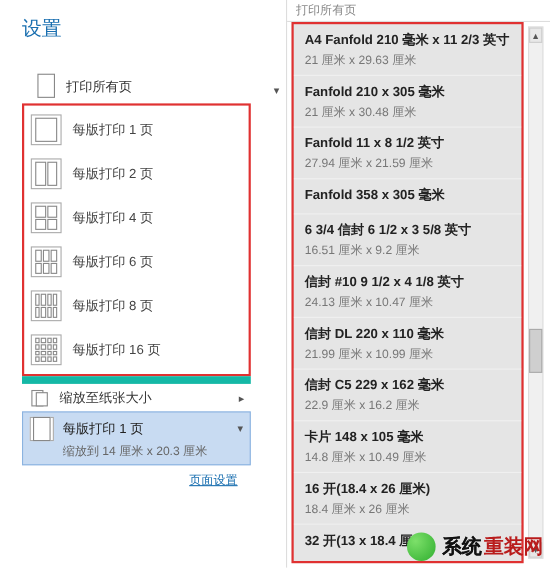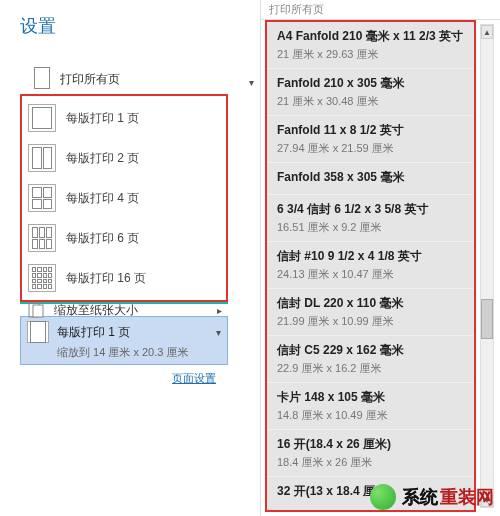--- a/index.html
+++ b/index.html
@@ -11,21 +11,21 @@
   .top-row .icon-box { width: 20px; height: 20px; margin-right: 8px; display: flex; align-items: center; justify-content: center; }
   .drop-indicator { font-size: 10px; color: #555; margin-left: auto; margin-right: 6px; }
   .red-frame { border: 2px solid #e03131; margin-left: 18px; width: 208px; padding: 2px 0; }
   .menu-item { display: flex; align-items: center; height: 40px; padding: 0 4px 0 6px; cursor: pointer; }
   .menu-item .icon-box { width: 28px; height: 28px; border: 1px solid #aaa; background: #fff; margin-right: 10px; display: flex; align-items: center; justify-content: center; }
   .menu-item .label { font-size: 12px; color: #444; }
   .icon-sheet { width: 16px; height: 22px; border: 1px solid #888; background: #fff; }
   .grid-icon { display: grid; gap: 1px; }
   .grid-icon .cell { background: #fff; border: 1px solid #888; }
   .post-menu { margin-left: 18px; width: 208px; }
-  .scale-row { display: flex; align-items: center; height: 14px; padding: 0 6px; border-top: 2px solid #14b8a6; text-align: center; }
+  .scale-row { display: flex; align-items: center; height: 32px; padding: 0 6px; border-top: 7px solid #14b8a6; text-align: center; }
   .scale-row .icon-box { width: 20px; height: 20px; margin-right: 8px; display: flex; align-items: center; justify-content: center; }
   .scale-row .arrow { margin-left: auto; font-size: 10px; color: #555; }
   .selected-row { background: #c8dbf2; border: 1px solid #8bb3e0; padding: 4px 6px; }
   .selected-row .main { font-size: 12px; color: #222; display: flex; align-items: center; }
   .selected-row .sub { font-size: 11px; color: #666; margin-top: 2px; padding-left: 30px; }
   .selected-row .icon-box { width: 22px; height: 22px; border: 1px solid #aaa; background: #fff; margin-right: 8px; display: flex; align-items: center; justify-content: center; }
   .selected-row .arrow { margin-left: auto; font-size: 10px; color: #555; }
   .page-setup { text-align: right; font-size: 11px; color: #1a6fb0; text-decoration: underline; padding: 6px 12px 0 0; cursor: pointer; }
   .right-panel { flex: 1; border-left: 1px solid #ddd; position: relative; height: 100%; }
   .right-header { height: 20px; border-bottom: 1px solid #ddd; color: #888; font-size: 11px; padding: 2px 8px; }
@@ -96,20 +96,35 @@
               <span class="cell"></span>
               <span class="cell"></span>
               <span class="cell"></span>
               <span class="cell"></span>
             </span>
           </span>
           <span class="label">每版打印 6 页</span>
         </div>
         <div class="menu-item">
           <span class="icon-box">
+            <span class="grid-icon" style="grid-template-rows: repeat(2, 1fr); grid-template-columns: repeat(4, 1fr); width: 20px; height: 22px;">
+              <span class="cell"></span>
+              <span class="cell"></span>
+              <span class="cell"></span>
+              <span class="cell"></span>
+              <span class="cell"></span>
+              <span class="cell"></span>
+              <span class="cell"></span>
+              <span class="cell"></span>
+            </span>
+          </span>
+          <span class="label">每版打印 8 页</span>
+        </div>
+        <div class="menu-item">
+          <span class="icon-box">
             <span class="grid-icon" style="grid-template-rows: repeat(4, 1fr); grid-template-columns: repeat(4, 1fr); width: 20px; height: 22px;">
               <span class="cell"></span>
               <span class="cell"></span>
               <span class="cell"></span>
               <span class="cell"></span>
               <span class="cell"></span>
               <span class="cell"></span>
               <span class="cell"></span>
               <span class="cell"></span>
               <span class="cell"></span>

